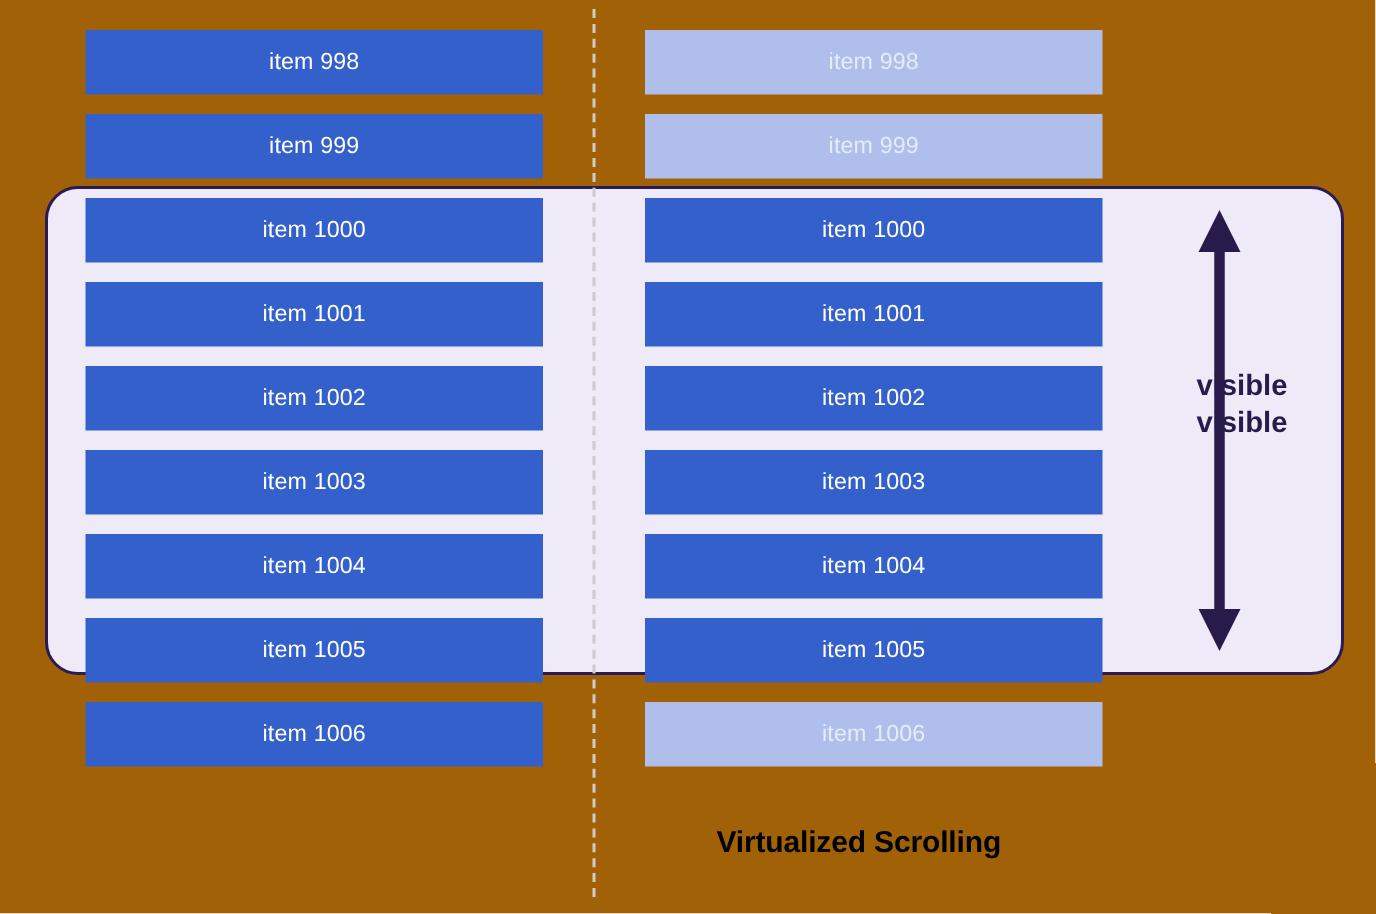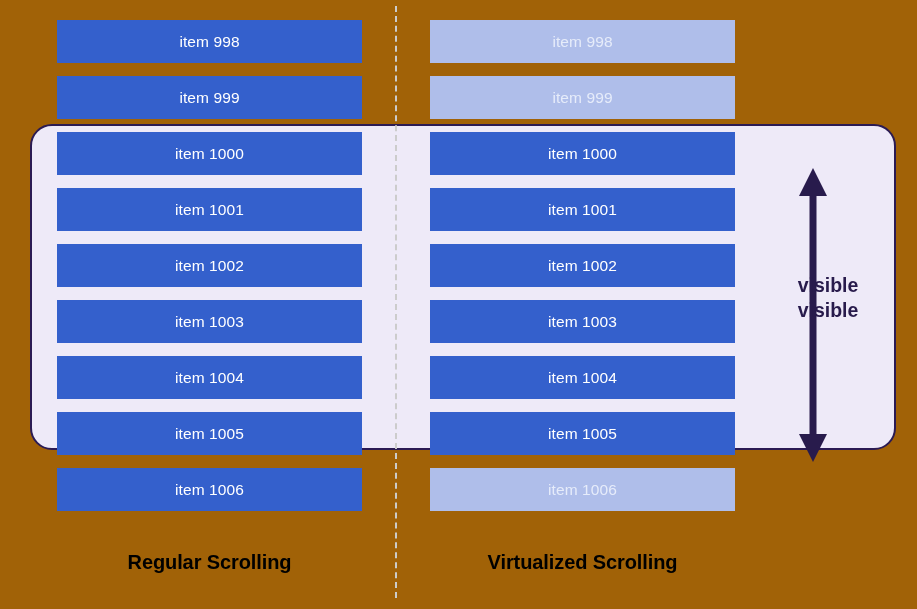--- a/index.html
+++ b/index.html
@@ -68,21 +68,20 @@
   .item-bar.ghost  { background: #afbeea; color: #e6ecfa; }
 
   
   .vp-annot {
     position: absolute;
     left: 760px;
     top: 124px;
     width: 136px;
     height: 256px;
     z-index: 5;
-    margin-top: 28px;
   }
   .vp-arrow {
     position: absolute;
     left: 38px;
     top: 14px;
     width: 30px;
     height: 298px;
   }
   .vp-label {
     position: absolute;
@@ -101,21 +100,21 @@
     position: absolute;
     top: 551px;
     font-size: 20px;
     font-weight: bold;
     color: #000000;
     text-align: center;
     z-index: 4;
     letter-spacing: -0.1px;
   }
   .cap-left  { left: 57px;  width: 305px; }
-  .cap-right { left: 430px; width: 305px; }
+  .cap-right { left: 420px; width: 305px; }
 </style>
 </head>
 <body>
 
 <div id="stage">
 
   <div class="viewport-box"></div>
 
   <div class="divider"></div>
 
@@ -148,16 +147,15 @@
       <line x1="15" y1="24" x2="15" y2="274" stroke="#281b4c" stroke-width="7"></line>
       <polygon points="15,2 29,30 1,30" fill="#281b4c"></polygon>
       <polygon points="15,296 29,268 1,268" fill="#281b4c"></polygon>
     </svg>
     <div class="vp-label">
       <div>visible</div>
       <div>visible</div>
     </div>
   </div>
 
-  <div class="caption cap-left">Regular Scrolling</div>
   <div class="caption cap-right">Virtualized Scrolling</div>
 
 </div>
 
 </body></html>

